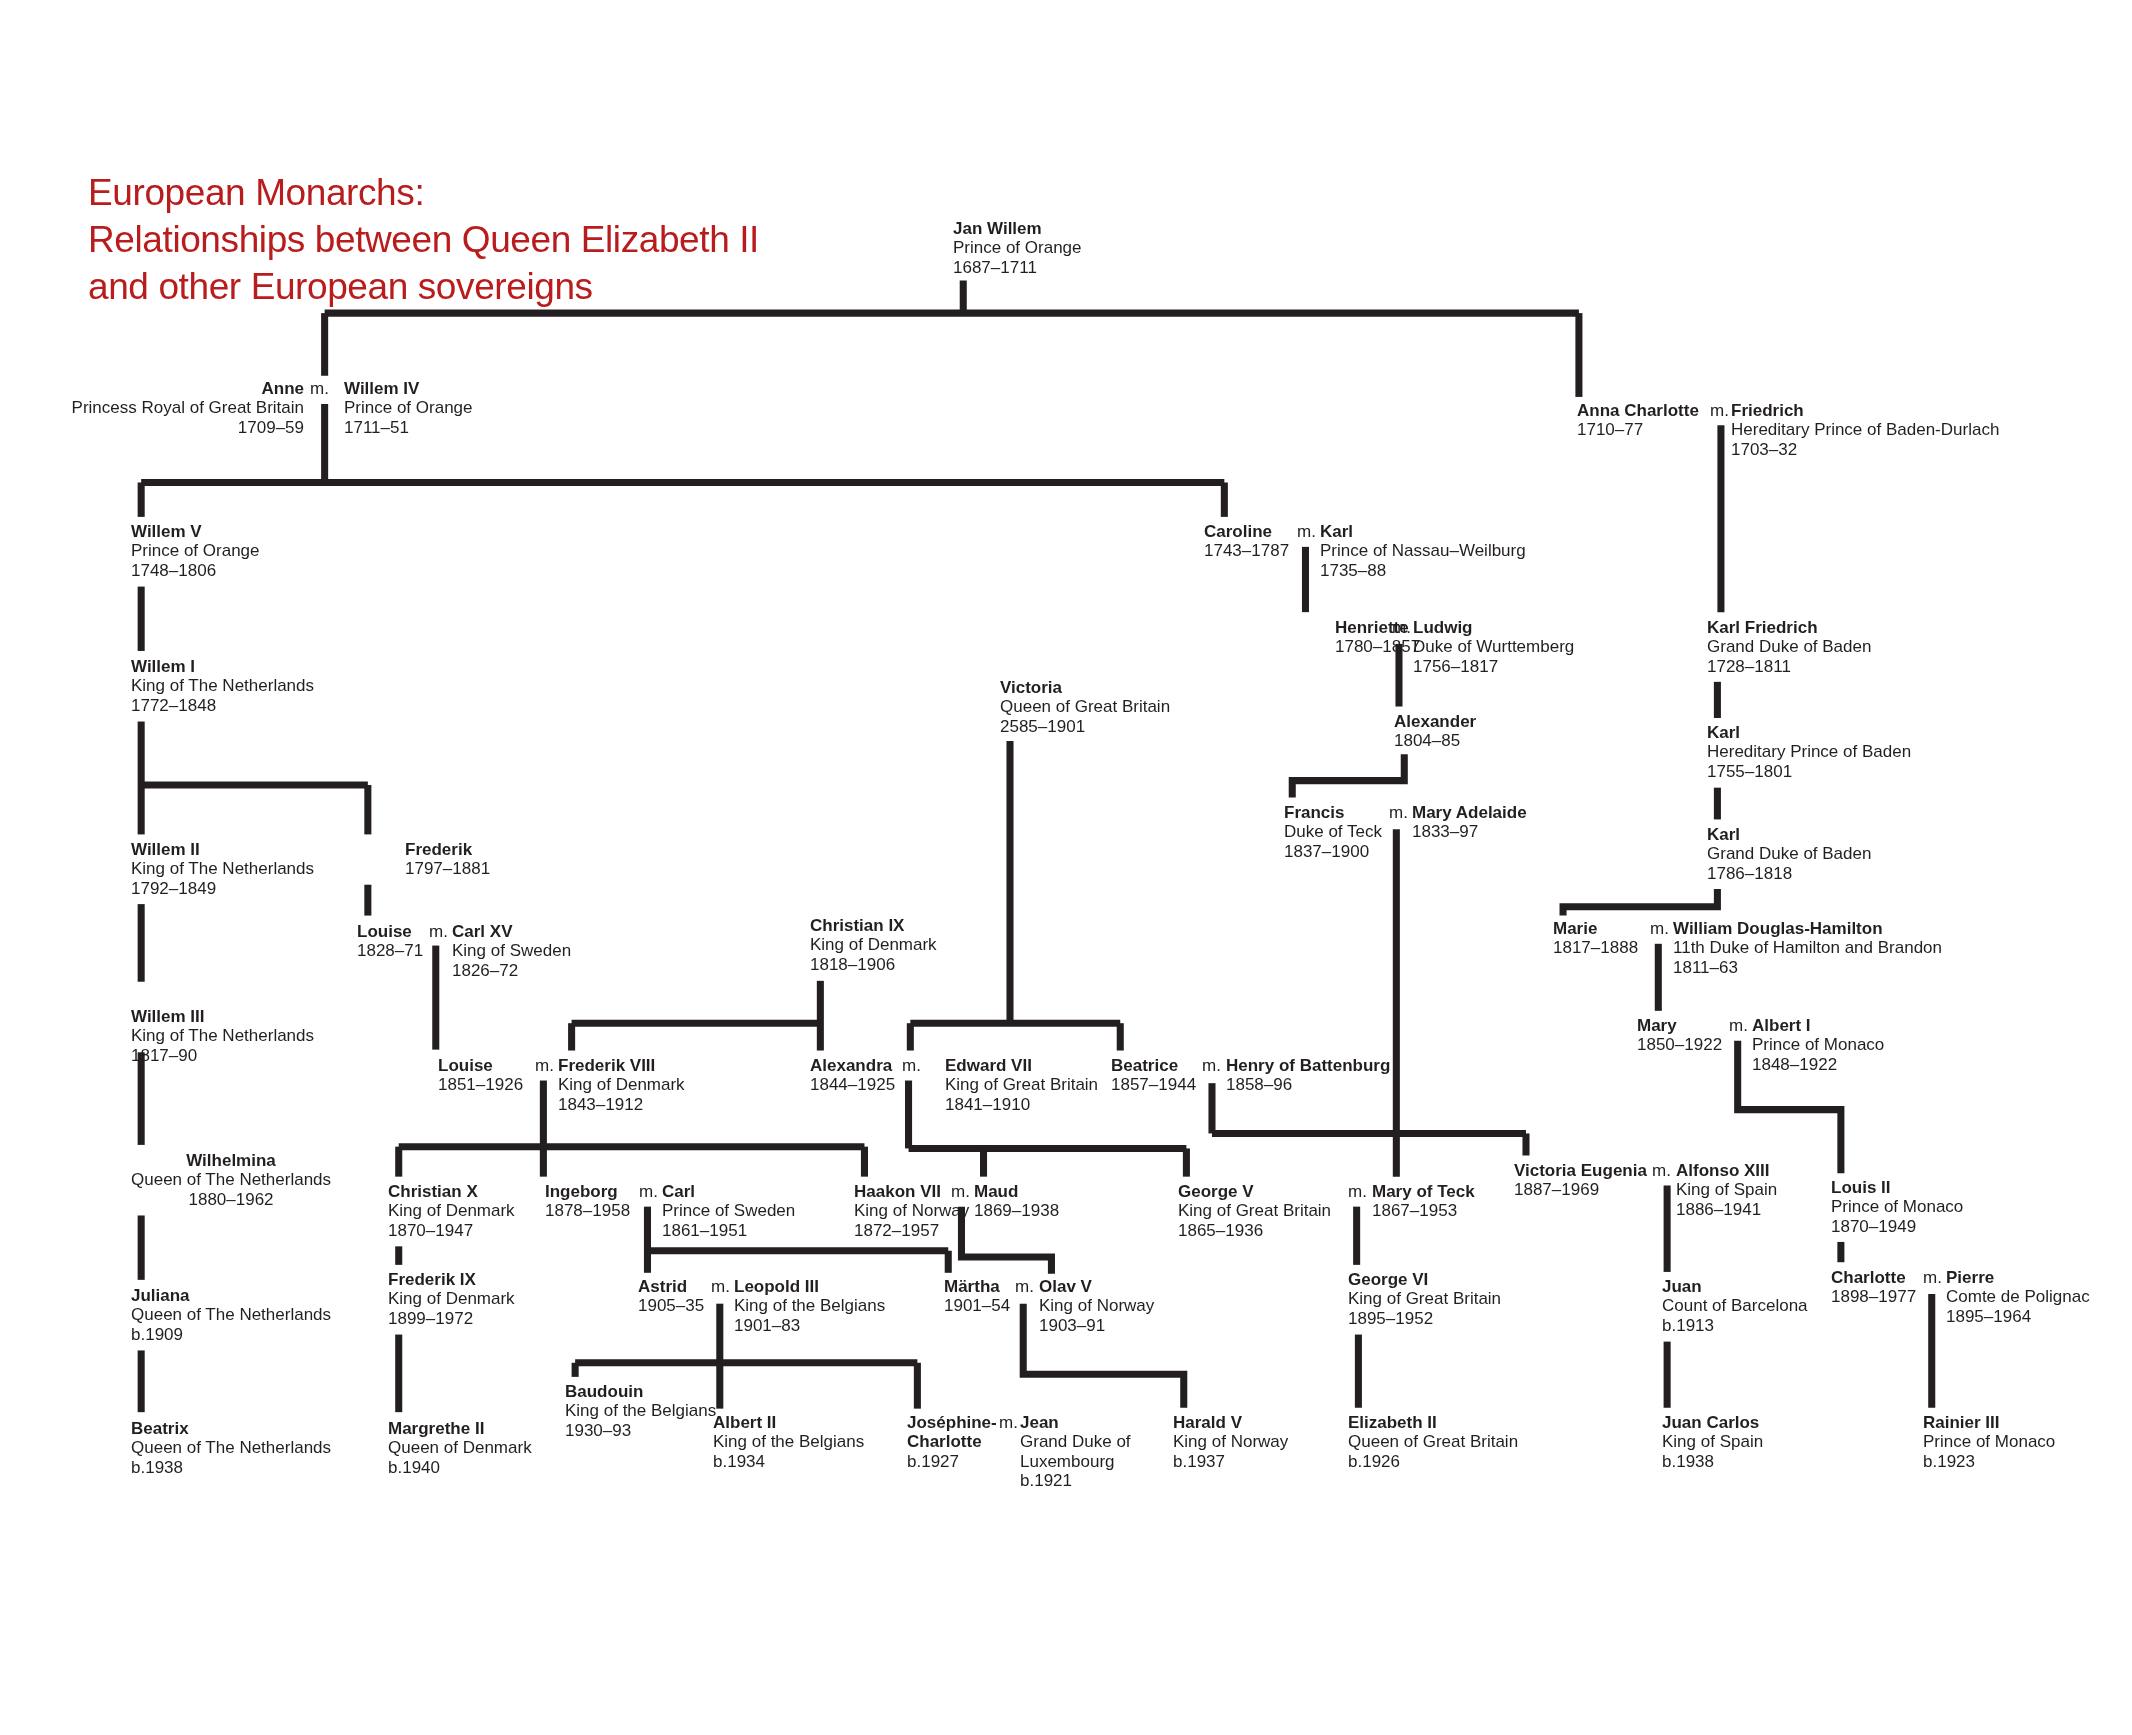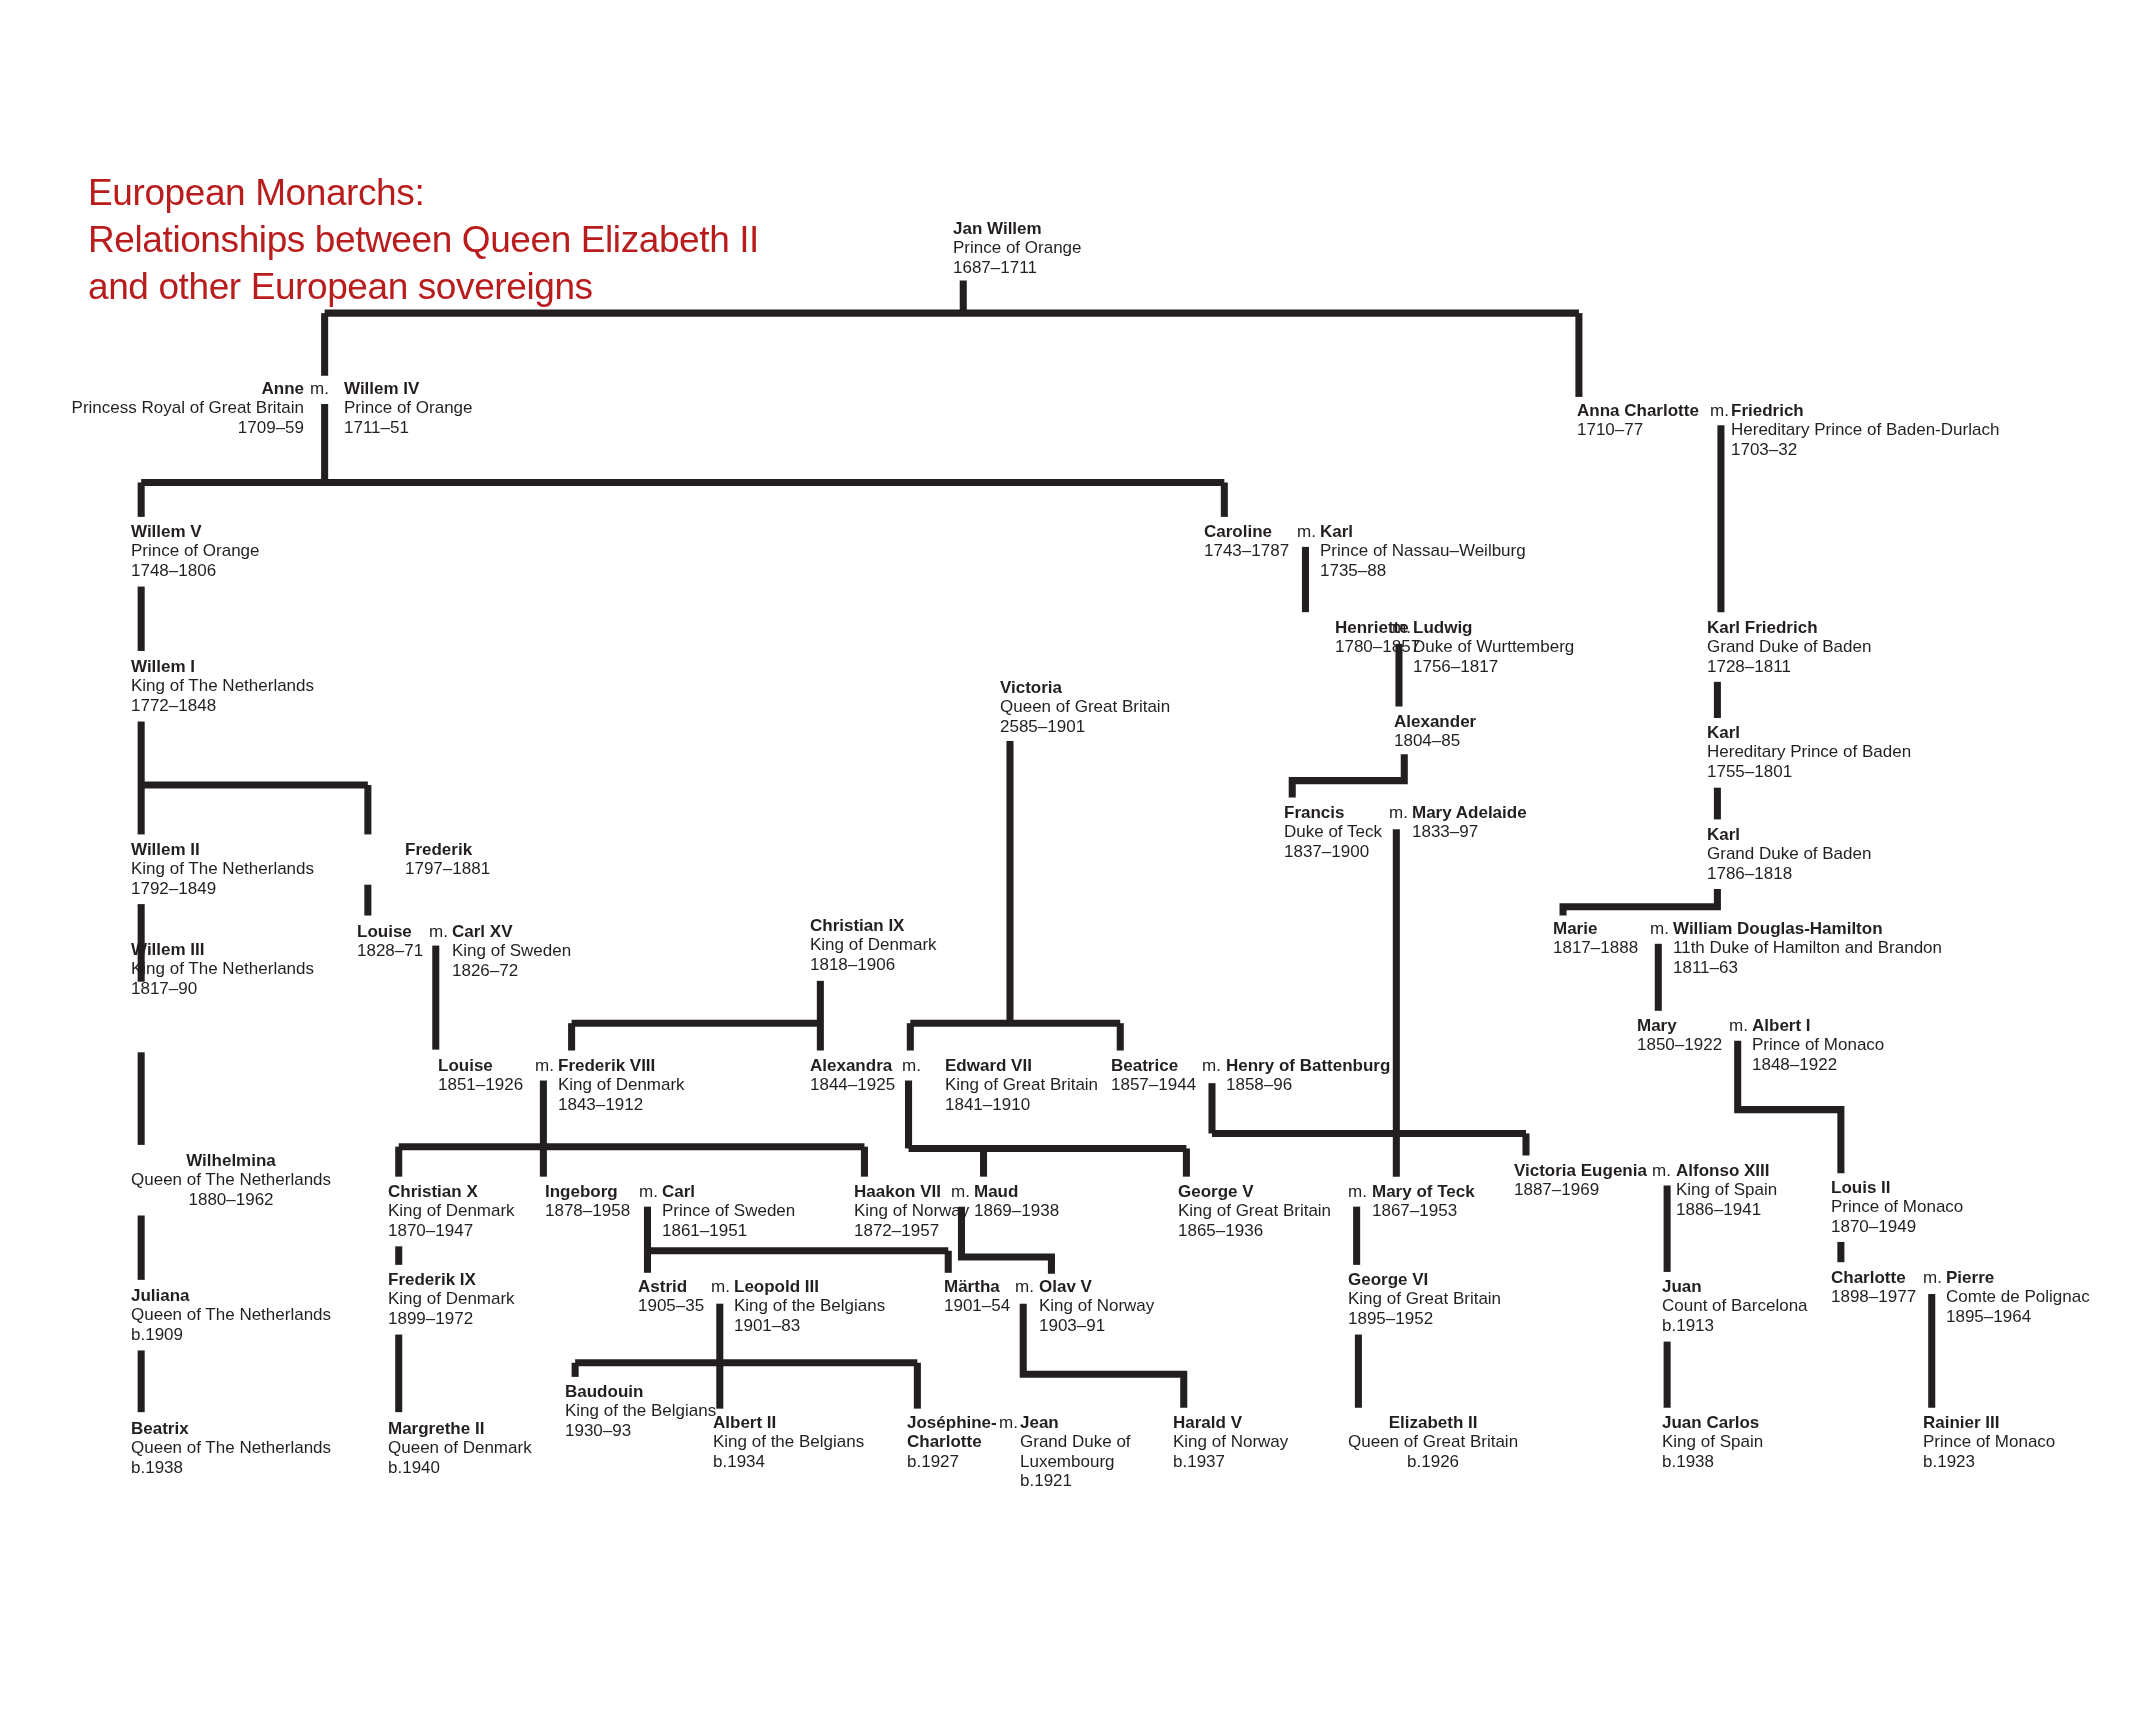--- a/index.html
+++ b/index.html
@@ -215,21 +215,21 @@
     </div>
     <div class="person" style="left: 1553px; top: 919px;">
       <div class="pname">Marie</div>
       <div class="pline">1817–1888</div>
     </div>
     <div class="person" style="left: 1673px; top: 919px;">
       <div class="pname">William Douglas-Hamilton</div>
       <div class="pline">11th Duke of Hamilton and Brandon</div>
       <div class="pline">1811–63</div>
     </div>
-    <div class="person" style="left: 131px; top: 940px;">
+    <div class="person" style="left: 131px; top: 1007px;">
       <div class="pname">Willem III</div>
       <div class="pline">King of The Netherlands</div>
       <div class="pline">1817–90</div>
     </div>
     <div class="person" style="left: 1637px; top: 1016px;">
       <div class="pname">Mary</div>
       <div class="pline">1850–1922</div>
     </div>
     <div class="person" style="left: 1752px; top: 1016px;">
       <div class="pname">Albert I</div>
@@ -388,21 +388,21 @@
       <div class="pname">Jean</div>
       <div class="pline">Grand Duke of</div>
       <div class="pline">Luxembourg</div>
       <div class="pline">b.1921</div>
     </div>
     <div class="person" style="left: 1173px; top: 1413px;">
       <div class="pname">Harald V</div>
       <div class="pline">King of Norway</div>
       <div class="pline">b.1937</div>
     </div>
-    <div class="person" style="left: 1348px; top: 1413px; text-align: center;">
+    <div class="person" style="left: 1348px; top: 1413px;">
       <div class="pname">Elizabeth II</div>
       <div class="pline">Queen of Great Britain</div>
       <div class="pline">b.1926</div>
     </div>
     <div class="person" style="left: 1662px; top: 1413px;">
       <div class="pname">Juan Carlos</div>
       <div class="pline">King of Spain</div>
       <div class="pline">b.1938</div>
     </div>
     <div class="person" style="left: 1923px; top: 1413px;">

